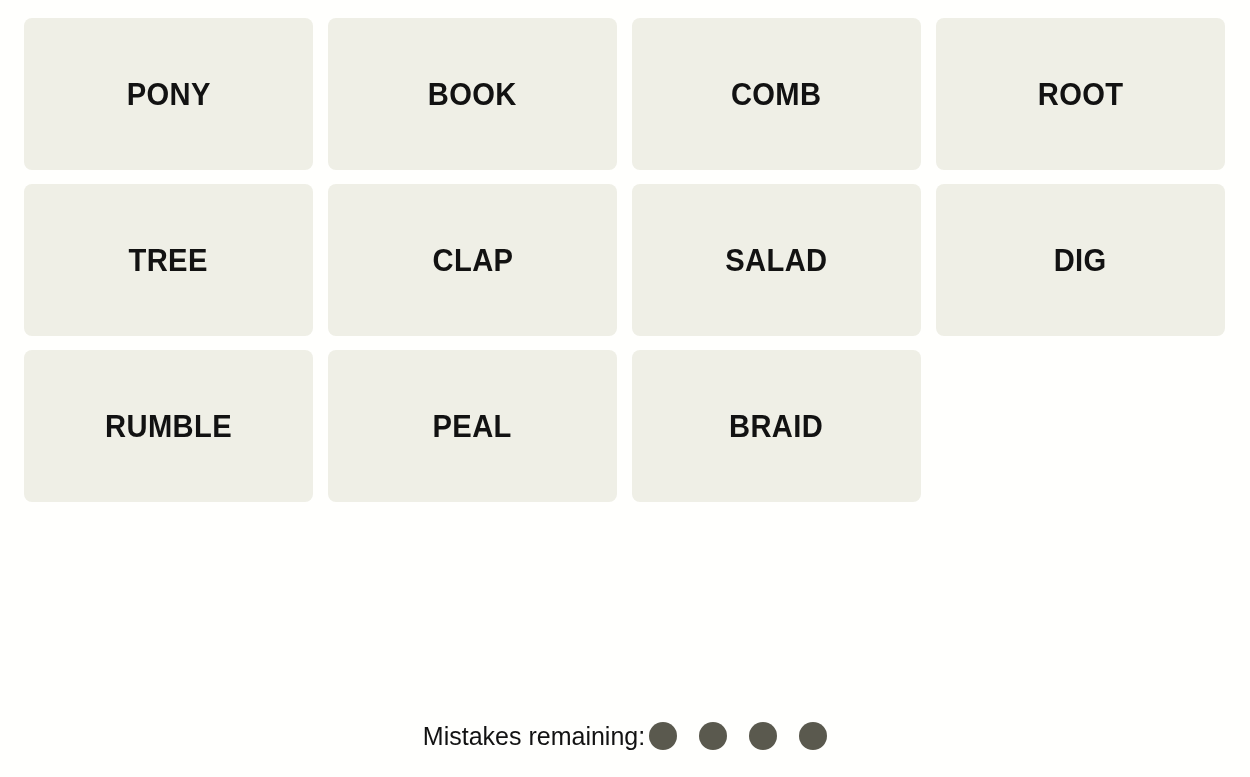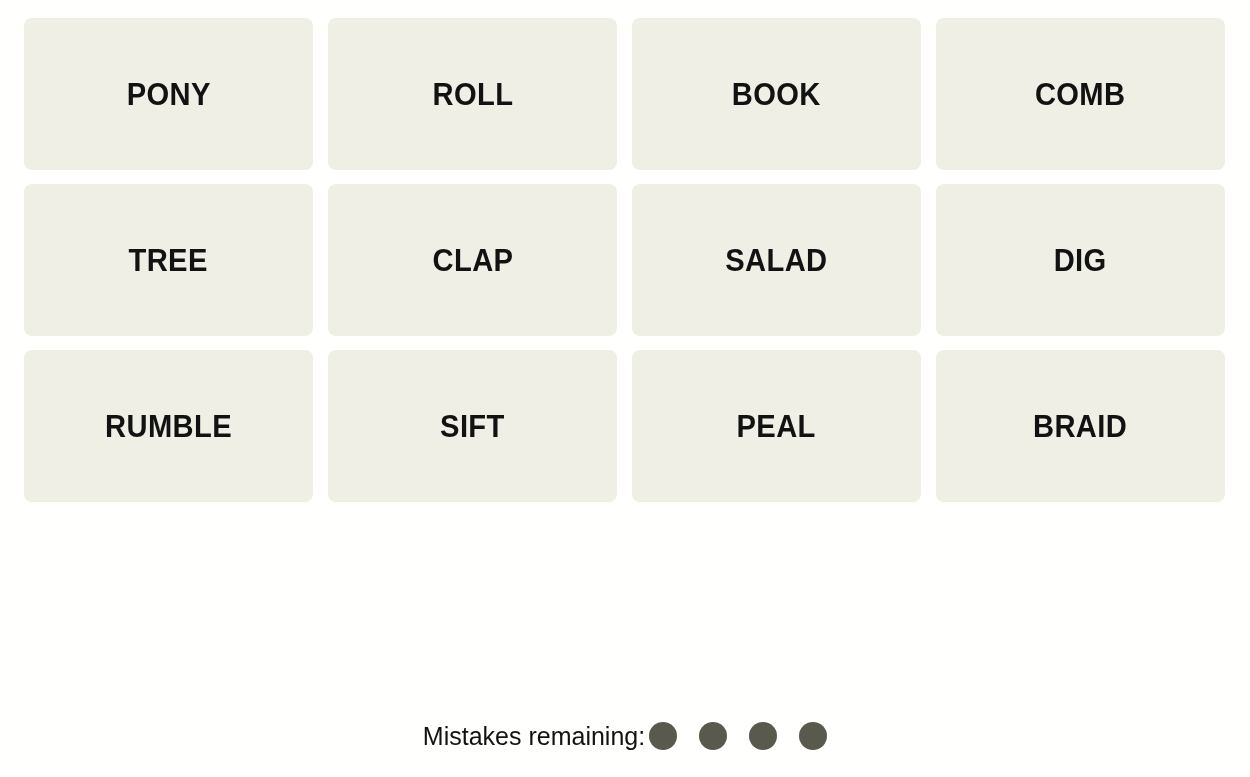--- a/index.html
+++ b/index.html
@@ -87,49 +87,46 @@
 </head>
 <body>
 
 <div id="game">
 
   <div id="grid">
     <button class="tile">
       <span class="tile-label">PONY</span>
     </button>
     <button class="tile">
-      <span class="tile-label">ROLL</span>
-    </button>
-    <button class="tile">
       <span class="tile-label">BOOK</span>
     </button>
     <button class="tile">
       <span class="tile-label">COMB</span>
     </button>
 
+    <button class="tile">
+      <span class="tile-label">ROOT</span>
+    </button>
     <button class="tile">
       <span class="tile-label">TREE</span>
     </button>
     <button class="tile">
       <span class="tile-label">CLAP</span>
     </button>
 
     <button class="tile">
       <span class="tile-label">SALAD</span>
     </button>
     <button class="tile">
       <span class="tile-label">DIG</span>
     </button>
     <button class="tile">
       <span class="tile-label">RUMBLE</span>
     </button>
 
-    <button class="tile">
-      <span class="tile-label">SIFT</span>
-    </button>
     <button class="tile">
       <span class="tile-label">PEAL</span>
     </button>
     <button class="tile">
       <span class="tile-label">BRAID</span>
     </button>
   </div>
 
   <div id="mistakes-row">
     <span id="mistakes-label">Mistakes remaining:</span>

